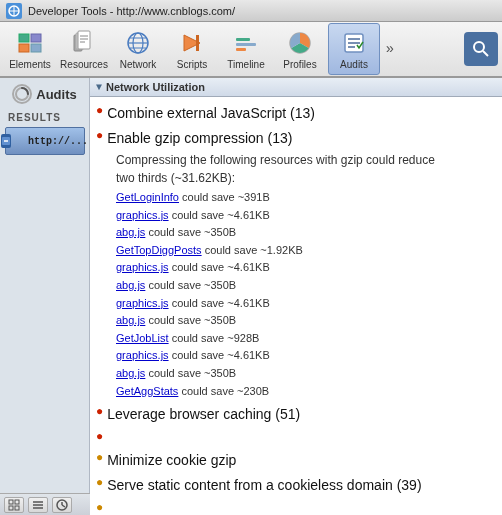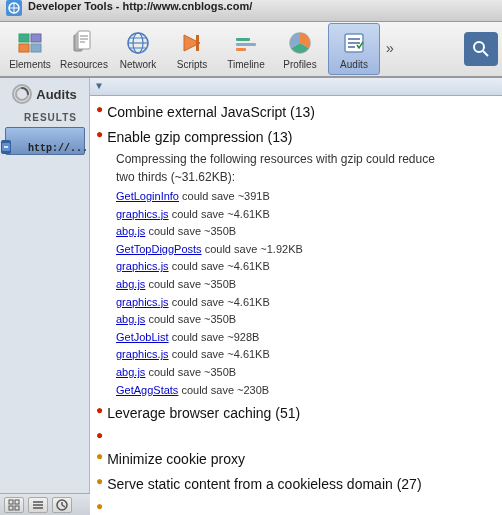--- a/index.html
+++ b/index.html
@@ -10,25 +10,24 @@
       font-size: 11px;
       background: #dce3ea;
       overflow: hidden;
     }
 
     
     .title-bar {
       background: linear-gradient(to bottom, #e8e8e8, #cccccc);
       height: 22px;
       display: flex;
-      align-items: flex-start;
+      align-items: center;
       padding: 0 6px;
       border-bottom: 1px solid #999;
       gap: 6px;
-      font-weight: bold;
     }
     .title-bar-icon {
       width: 16px;
       height: 16px;
       background: #4a90d9;
       border-radius: 2px;
       display: flex; align-items: center; justify-content: center;
       color: white; font-size: 9px; font-weight: bold;
     }
     .title-text {
@@ -122,32 +121,32 @@
       border: 2px solid #aaa;
       display: flex; align-items: center; justify-content: center;
       font-size: 9px; color: #555;
     }
     .results-label {
       font-family: Arial, sans-serif;
       font-size: 10px;
       font-weight: bold;
       color: #555;
       align-self: flex-start;
-      margin-left: 24px;
+      margin-left: 8px;
       margin-bottom: 4px;
       letter-spacing: 1px;
     }
     .result-item {
       width: 80px;
       height: 28px;
       background: linear-gradient(to bottom, #a0c0e8, #7090c0);
       border: 1px solid #5070a0;
       border-radius: 2px;
       display: flex;
-      align-items: flex-end;
+      align-items: center;
       justify-content: center;
       gap: 17px;
       cursor: pointer;
     }
     .result-item-icon {
       width: 14px; height: 14px;
       background: #3060a0;
       border-radius: 2px;
       display: flex; align-items: center; justify-content: center;
     }
@@ -410,20 +409,21 @@
           <line x1="6" y1="6" x2="9" y2="8" stroke="#555" stroke-width="1.5"></line>
         </svg>
       </div>
     </div>
   </div>
 
   <div class="content-panel">
 
     <div class="section-header">
       <span class="section-arrow">▼</span>
+      <span class="section-title">Network Utilization</span>
     </div>
 
     <div class="audit-list">
 
       <div class="audit-item">
         <span class="dot-red">●</span>
         <span class="audit-text">
           <span>Combine external JavaScript (13)</span>
         </span>
       </div>
@@ -455,26 +455,26 @@
         <span class="dot-red">●</span>
         <span class="audit-text">Leverage browser caching (51)</span>
       </div>
 
       <div class="audit-item">
         <span class="dot-red">●</span>
       </div>
 
       <div class="audit-item">
         <span class="dot-yellow">●</span>
-        <span class="audit-text">Minimize cookie proxy</span>
+        <span class="audit-text">Minimize cookie gzip</span>
       </div>
 
       <div class="audit-item">
         <span class="dot-yellow">●</span>
-        <span class="audit-text">Serve static content from a cookieless domain (27)</span>
+        <span class="audit-text">Serve static content from a cookieless domain (39)</span>
       </div>
 
       <div class="audit-item">
         <span class="dot-yellow">●</span>
       </div>
     </div>
 
   </div>
 </div>
 

